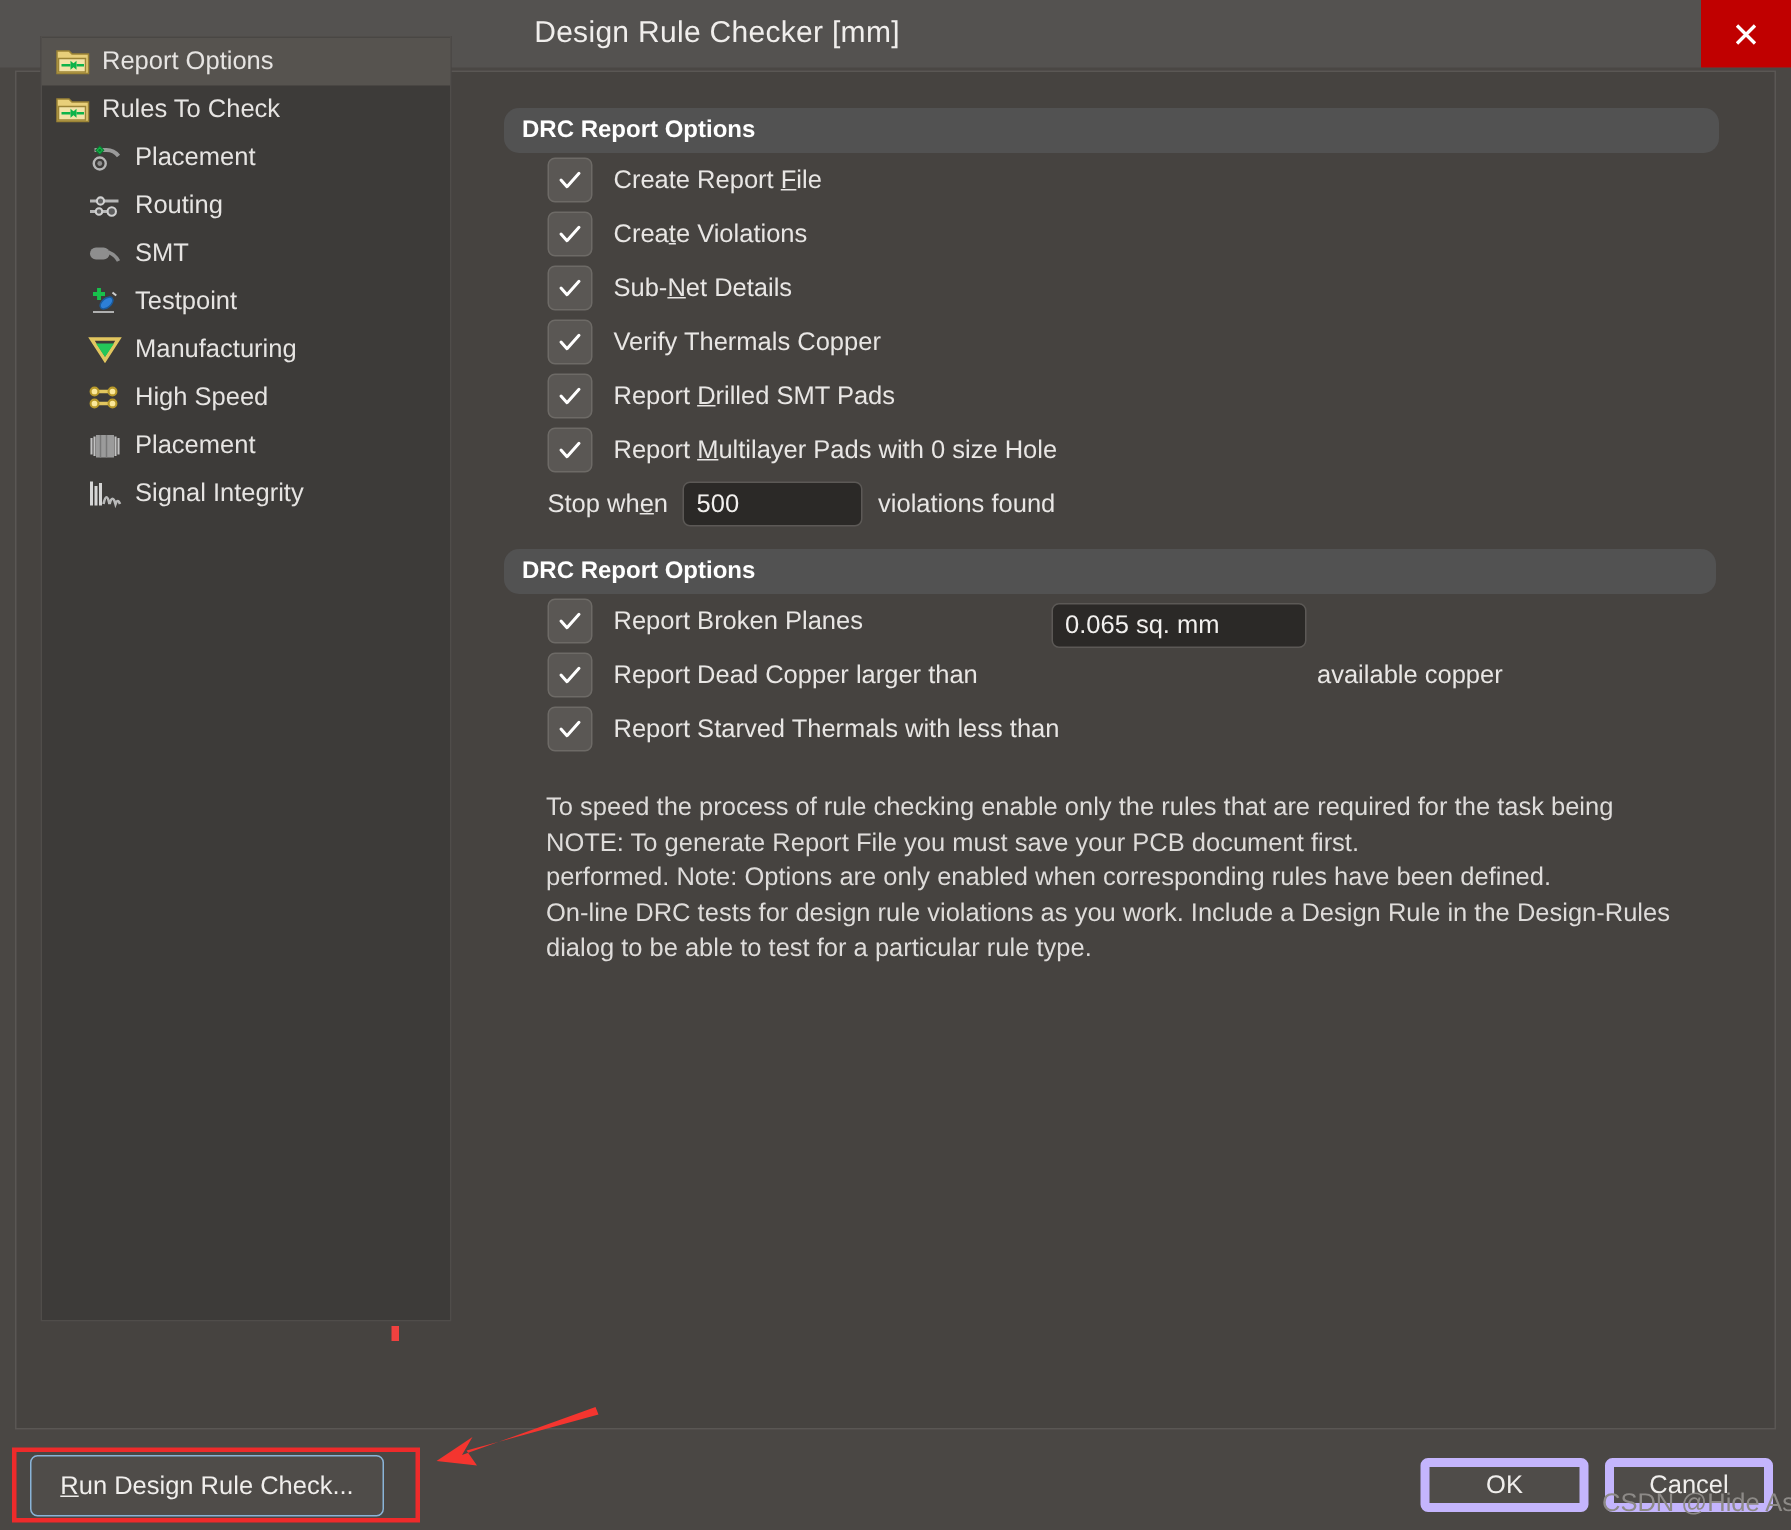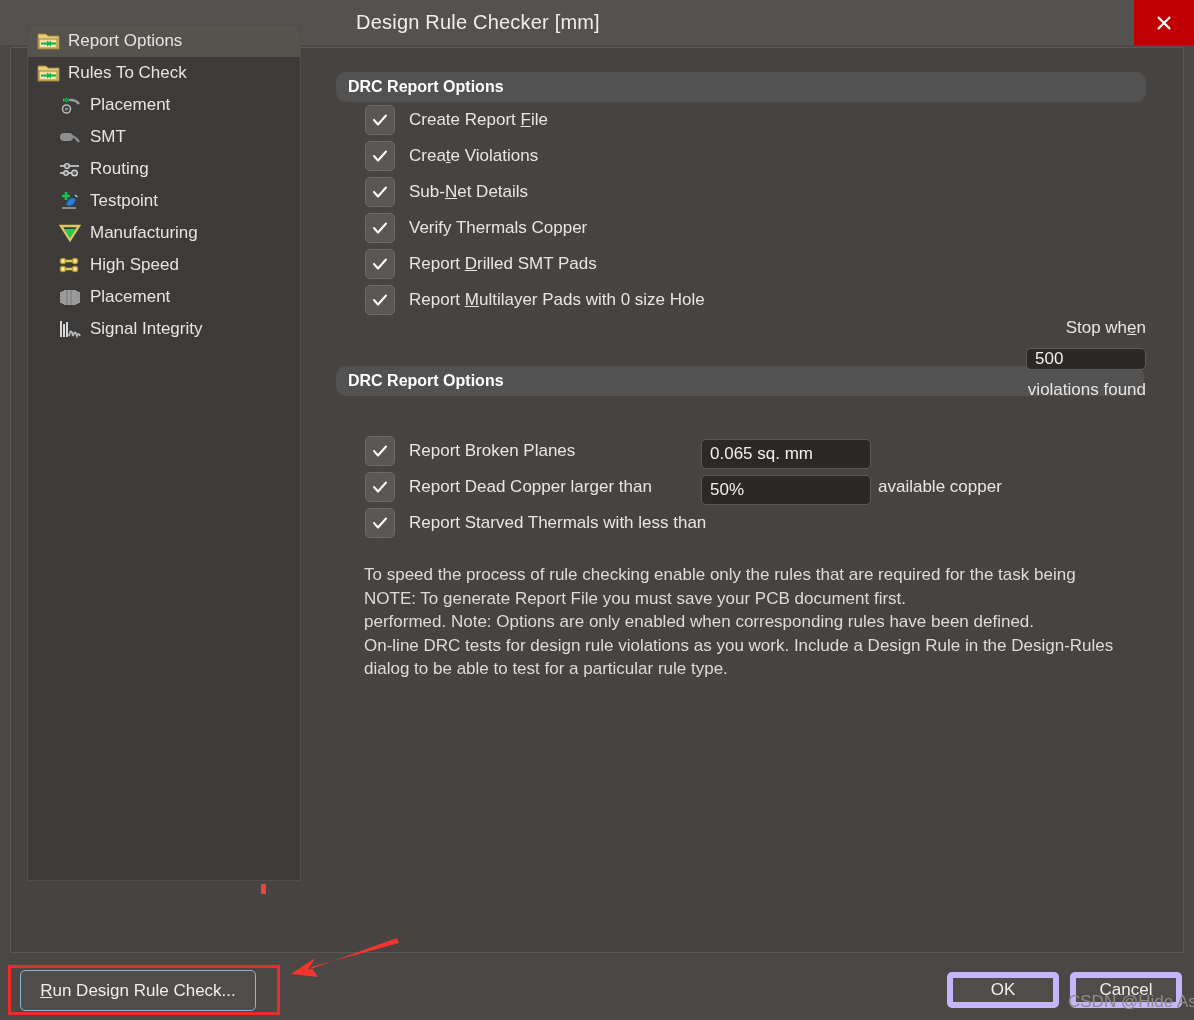--- a/index.html
+++ b/index.html
@@ -115,25 +115,24 @@
     border-radius: 5px;
     color: #f2f0ee;
     font-size: 17px;
     height: 30px;
     line-height: 28px;
     padding: 0 8px;
     font-family: "Liberation Sans", sans-serif;
   }
 
   .stop-row {
-    display: flex; align-items: flex-end;
+    display: flex; align-items: center;
     padding-left: 29px;
     height: 36px;
     gap: 10px;
-    flex-direction: column;
   }
   .plain-label { color: #e8e6e4; font-size: 17px; white-space: nowrap; }
 
   .note {
     color: #dedcda; font-size: 17px; line-height: 23.5px;
     padding-left: 28px; padding-top: 22px;
     width: 790px;
   }
 
   
@@ -217,37 +216,37 @@
               <path d="M5 7 h8 q5 0 8 4" stroke="#9a9a9a" stroke-width="2.6" fill="none"></path>
               <path d="M8.5 4.5 l2.6 2.6 l-2.6 2.6 l-2.6 -2.6 z" fill="#18c04c" stroke="#0a7c32" stroke-width=".8"></path>
               <circle cx="8.5" cy="7.1" r="1" fill="#0a7c32"></circle>
               <circle cx="8.5" cy="16" r="4" fill="none" stroke="#b6b6b6" stroke-width="1.6"></circle>
               <circle cx="8.5" cy="16" r="1.6" fill="#8f8f8f"></circle>
             </svg></span>
           <span class="tree-label">Placement</span>
         </div>
         <div class="tree-item level1">
           <span class="tree-ico"><svg viewBox="0 0 26 24" width="26" height="24">
-              <rect x="2" y="8" width="13" height="8" rx="4" fill="#8e8e8e"></rect>
-              <path d="M14 11 q5 2 7 6" stroke="#8e8e8e" stroke-width="2.4" fill="none"></path>
-            </svg></span>
-          <span class="tree-label">SMT</span>
-        </div>
-        <div class="tree-item level1">
-          <span class="tree-ico"><svg viewBox="0 0 26 24" width="26" height="24">
               <path d="M2 9 h5 M11 9 h10" stroke="#b6b6b6" stroke-width="2"></path>
               <circle cx="9" cy="9" r="2.4" fill="#5c5c5c" stroke="#d0d0d0" stroke-width="1.4"></circle>
               <path d="M2 16 h4 M10 16 h4" stroke="#b6b6b6" stroke-width="2"></path>
               <circle cx="8" cy="16" r="2.2" fill="#5c5c5c" stroke="#d0d0d0" stroke-width="1.4"></circle>
               <circle cx="16.5" cy="16" r="2.8" fill="#5c5c5c" stroke="#d0d0d0" stroke-width="1.4"></circle>
             </svg></span>
           <span class="tree-label">Routing</span>
         </div>
         <div class="tree-item level1">
           <span class="tree-ico"><svg viewBox="0 0 26 24" width="26" height="24">
+              <rect x="2" y="8" width="13" height="8" rx="4" fill="#8e8e8e"></rect>
+              <path d="M14 11 q5 2 7 6" stroke="#8e8e8e" stroke-width="2.4" fill="none"></path>
+            </svg></span>
+          <span class="tree-label">SMT</span>
+        </div>
+        <div class="tree-item level1">
+          <span class="tree-ico"><svg viewBox="0 0 26 24" width="26" height="24">
               <path d="M4 7 h8 M8 3 v8" stroke="#18c04c" stroke-width="2.6"></path>
               <ellipse cx="13" cy="13" rx="5" ry="3" transform="rotate(-40 13 13)" fill="#2d7fd6" stroke="#1a5a9c" stroke-width="1"></ellipse>
               <path d="M17 6 l2.5 2" stroke="#cfcfcf" stroke-width="1.4"></path>
               <path d="M4 19 h14" stroke="#b0b0b0" stroke-width="1.4"></path>
             </svg></span>
           <span class="tree-label">Testpoint</span>
         </div>
         <div class="tree-item level1">
           <span class="tree-ico"><svg viewBox="0 0 26 24" width="26" height="24">
               <path d="M3 5 h18 l-9 14 z" fill="none" stroke="#e2c65f" stroke-width="2.4"></path>
@@ -341,21 +340,21 @@
     <div class="stop-row">
       <span class="plain-label"><span>Stop wh</span><u>e</u><span>n</span></span>
       <input class="field" style="width: 120px;" value="500">
       <span class="plain-label">violations found</span>
     </div>
 
     <div style="height:12px;"></div>
 
     <div class="section-header sec2">DRC Report Options</div>
 
-    <div style="position:relative;margin-top:37px;">
+    <div style="position:relative;">
       <div class="opt-row">
         <div class="cbox">
           <svg width="18" height="18" viewBox="0 0 18 18">
               <path d="M3 9 L7 13.5 L15 4.5" stroke="#ffffff" stroke-width="2" fill="none" stroke-linecap="round" stroke-linejoin="round"></path>
             </svg>
         </div>
         <span class="opt-label">Report Broken Planes</span>
       </div>
 
       <div class="opt-row">
@@ -370,21 +369,20 @@
       <div class="opt-row">
         <div class="cbox">
           <svg width="18" height="18" viewBox="0 0 18 18">
               <path d="M3 9 L7 13.5 L15 4.5" stroke="#ffffff" stroke-width="2" fill="none" stroke-linecap="round" stroke-linejoin="round"></path>
             </svg>
         </div>
         <span class="opt-label" style="overflow:hidden;max-width:334px;">Report Starved Thermals with less than</span>
       </div>
 
       <input class="field" style="position: absolute; left: 365px; top: 6px; width: 170px;" value="0.065 sq. mm">
-      <input class="field" style="position: absolute; left: 365px; top: 42px; width: 170px;" value="50%">
       <span class="plain-label" style="position:absolute;left:542px;top:44px;">available copper</span>
     </div>
 
     <div class="note">
       <div>To speed the process of rule checking enable only the rules that are required for the task being</div>
       <div>NOTE: To generate Report File you must save your PCB document first.</div>
       <div>performed.  Note: Options are only enabled when corresponding rules have been defined.</div>
       <div>On-line DRC tests for design rule violations as you work. Include a Design Rule in the Design-Rules</div>
       <div>dialog to be able to test for a particular rule  type.</div>
     </div>

